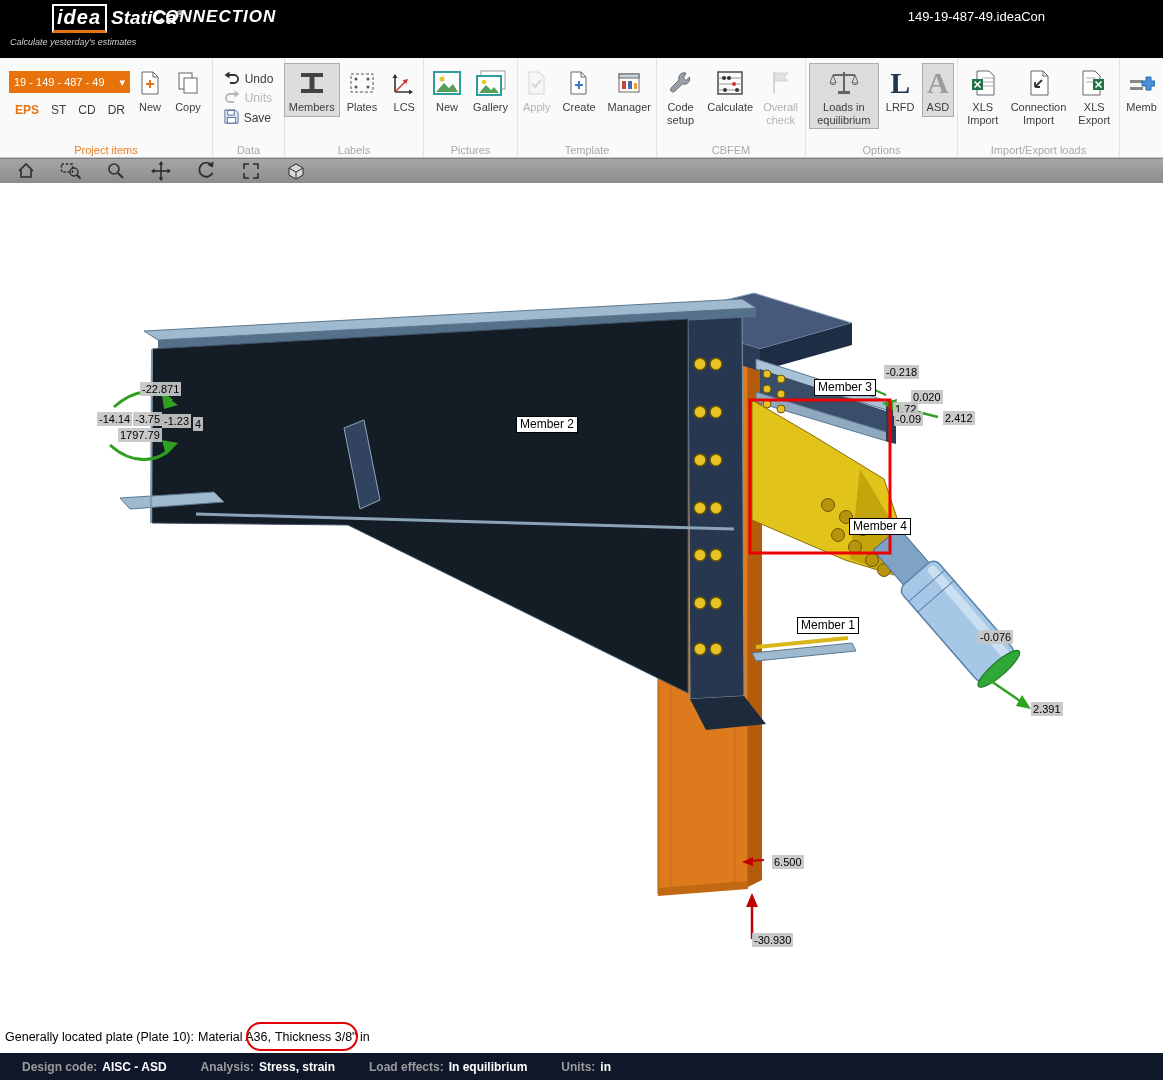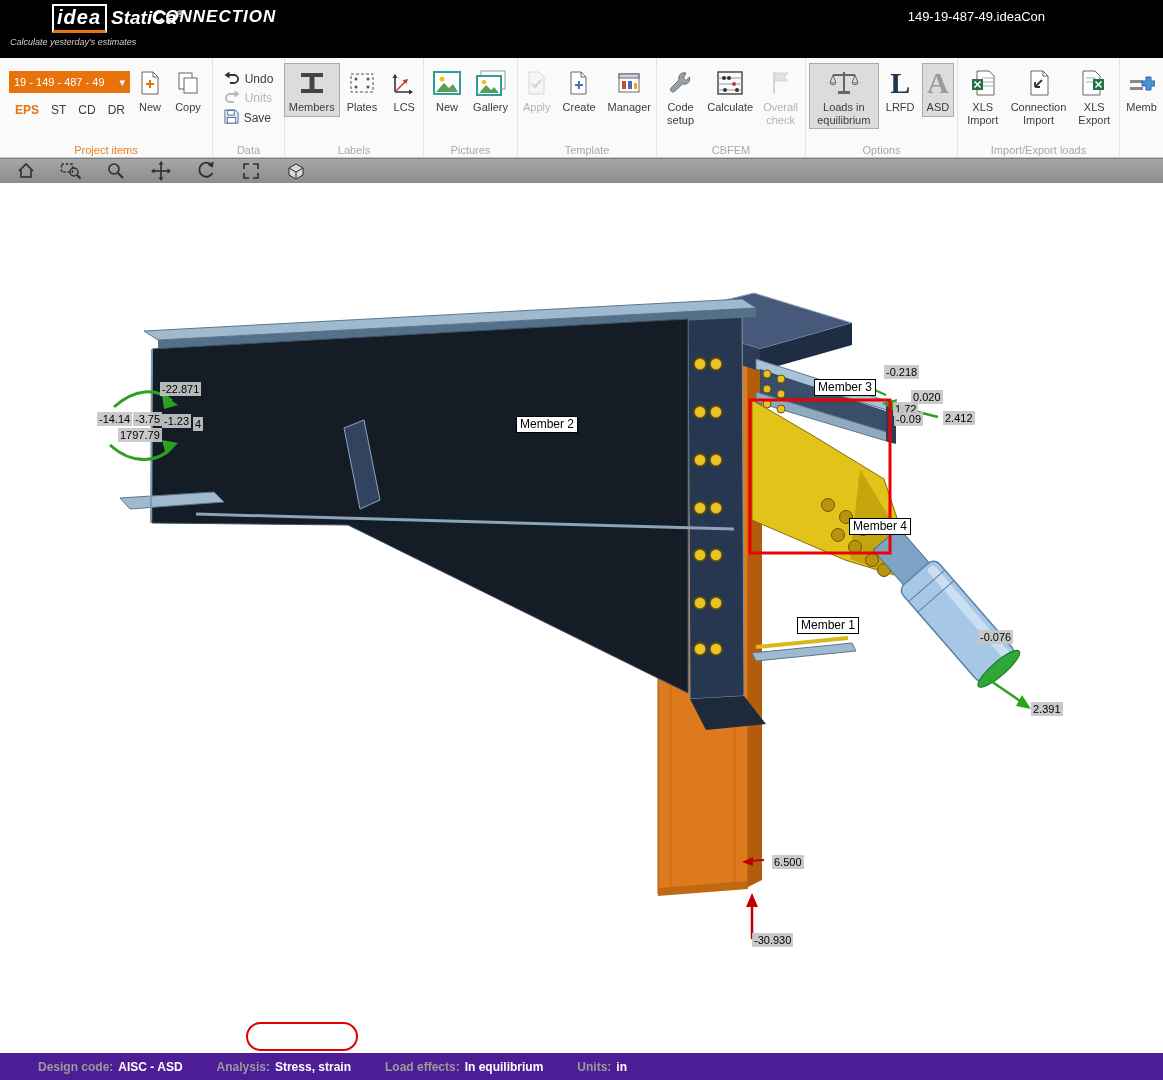--- a/index.html
+++ b/index.html
@@ -52,21 +52,21 @@
   .stage { position:absolute; inset:0; }
   .mlabel { position:absolute; background:#fff; border:1px solid #000; font-size:12px; color:#000; padding:0 3px; height:17px; line-height:15px; white-space:nowrap; }
   .vlabel { position:absolute; background:rgba(198,198,198,0.92); font-size:11px; color:#000; padding:0 2px; height:14px; line-height:14px; white-space:nowrap; }
 
   
   .status-line { position:absolute; left:5px; top:1030px; font-size:12.5px; color:#000; white-space:nowrap; }
   .status-line span { margin-right:4px; }
   .red-stadium { position:absolute; left:246px; top:1022px; width:112px; height:29px; border:2px solid #E00000; border-radius:15px; }
 
   
-  .footer { position:absolute; left:0; top:1053px; width:1163px; height:27px; background:#4c1d95; display:flex; align-items:center; padding-left:38px; gap:34px; font-size:12px; font-weight:bold; }
+  .footer { position:absolute; left:0; top:1053px; width:1163px; height:27px; background:#0f172a; display:flex; align-items:center; padding-left:22px; gap:34px; font-size:12px; font-weight:bold; }
   .fitem { white-space:nowrap; }
   .flabel { color:#9B9B9B; margin-right:5px; }
   .fvalue { color:#fff; }
 </style>
 </head>
 <body>
 
 <div id="app">
 
   <div class="header">
@@ -523,37 +523,40 @@
       <rect x="750" y="217" width="140" height="153" fill="none" stroke="#EE0000" stroke-width="3"></rect>
     </svg>
   </div>
 
   <div class="stage">
     <div class="mlabel" style="left:797px; top:617px;">Member 1</div>
     <div class="mlabel" style="left:516px; top:416px;">Member 2</div>
     <div class="mlabel" style="left:814px; top:379px;">Member 3</div>
     <div class="mlabel" style="left:849px; top:518px;">Member 4</div>
 
-    <div class="vlabel" style="left:160px; top:382px;">-22.871</div>
+    <div class="vlabel" style="left:140px; top:382px;">-22.871</div>
     <div class="vlabel" style="left:97px;  top:412px;">-14.14</div>
     <div class="vlabel" style="left:133px; top:412px;">-3.75</div>
     <div class="vlabel" style="left:162px; top:414px;">-1.23</div>
     <div class="vlabel" style="left:193px; top:417px;">4</div>
     <div class="vlabel" style="left:118px; top:428px;">1797.79</div>
     <div class="vlabel" style="left:884px; top:365px;">-0.218</div>
     <div class="vlabel" style="left:911px; top:390px;">0.020</div>
     <div class="vlabel" style="left:893px; top:402px;">1.72</div>
     <div class="vlabel" style="left:894px; top:412px;">-0.09</div>
     <div class="vlabel" style="left:943px; top:411px;">2.412</div>
     <div class="vlabel" style="left:978px; top:630px;">-0.076</div>
     <div class="vlabel" style="left:1031px; top:702px;">2.391</div>
     <div class="vlabel" style="left:772px; top:855px;">6.500</div>
     <div class="vlabel" style="left:752px; top:933px;">-30.930</div>
   </div>
 
+  <div class="status-line">
+    <span>Generally located plate (Plate 10):</span><span>Material A36,</span><span>Thickness 3/8" in</span>
+  </div>
   <div class="red-stadium"></div>
 
   <div class="footer">
     <span class="fitem">
       <span class="flabel">Design code:</span><span class="fvalue">AISC - ASD</span>
     </span>
     <span class="fitem">
       <span class="flabel">Analysis:</span><span class="fvalue">Stress, strain</span>
     </span>
     <span class="fitem">

